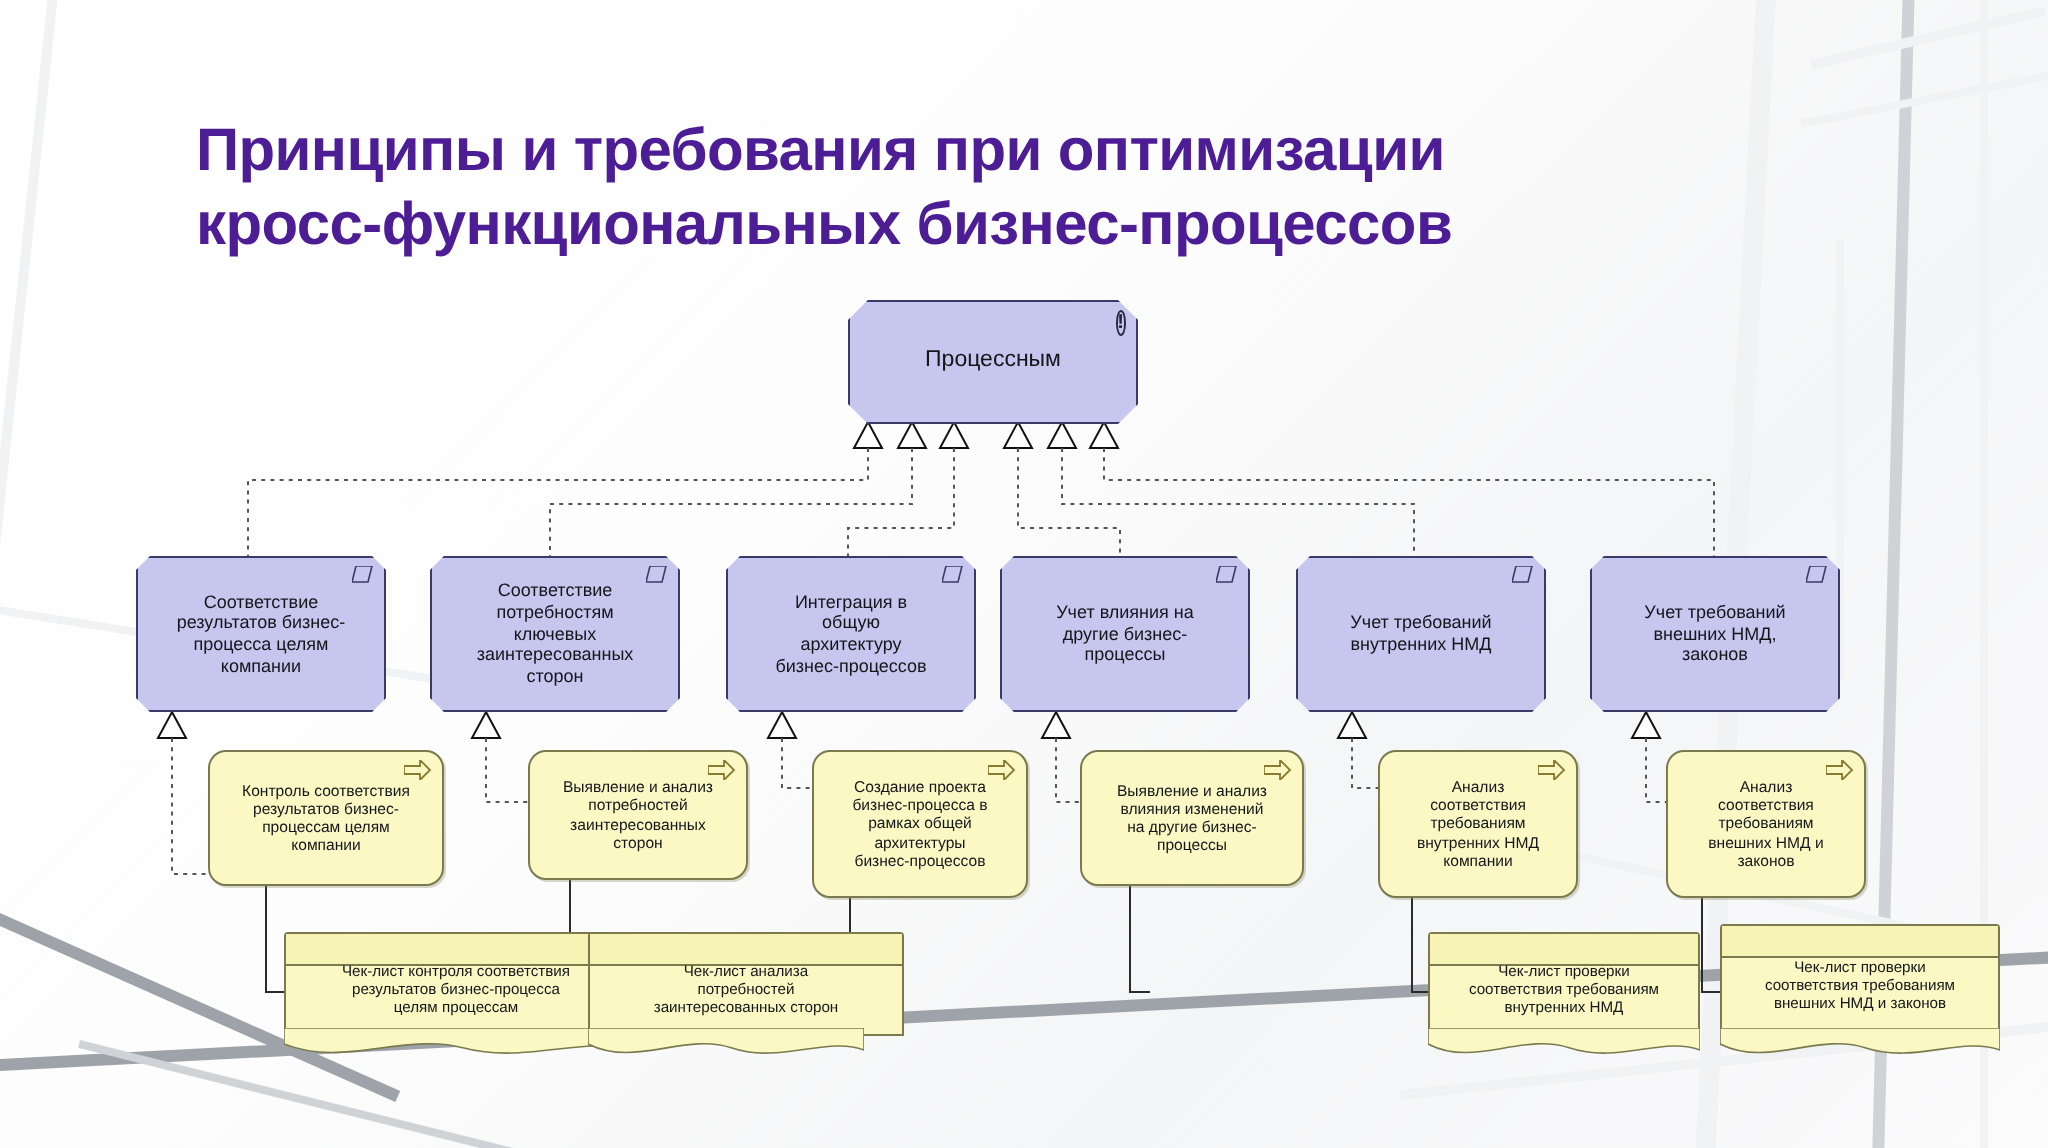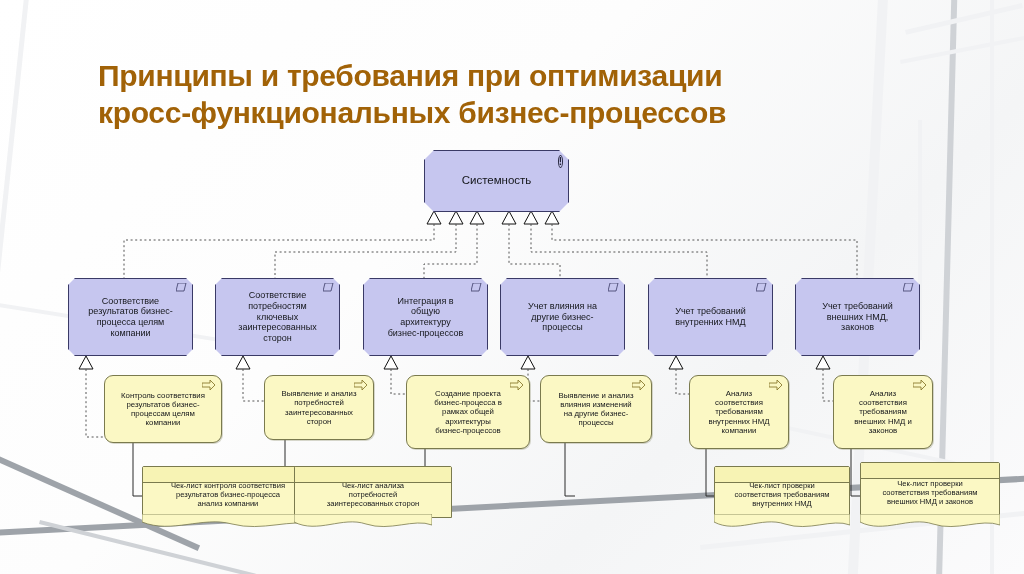--- a/index.html
+++ b/index.html
@@ -36,21 +36,21 @@
   .beam.soft { background: #f1f2f4; }
   .beam.dark { background: #cfd2d6; }
   .beam.darker { background: #9ea3a9; }
 
   
   .title {
     position: absolute;
     left: 98px;
     top: 58px;
     width: 760px;
-    color: #a16207;
+    color: #4c1d95;
     font-size: 30px;
     font-weight: bold;
     line-height: 1.22;
     letter-spacing: -0.3px;
     white-space: pre-line;
   }
 
   
   .diagram {
     position: absolute;
@@ -227,21 +227,21 @@
           <path d="M285,440 L285,496 L294,496"></path>
           <path d="M425,449 L425,496 L432,496"></path>
           <path d="M565,443 L565,496 L575,496"></path>
           <path d="M706,449 L706,496 L714,496"></path>
           <path d="M851,449 L851,496 L860,496"></path>
         </g>
       </g>
     </svg>
 
     <div class="node oct root" style="left:424px; top:150px; width:145px; height:62px; font-size:11.5px;">
-      <span class="node-label">Системность</span>
+      <span class="node-label">Процессным</span>
       <span class="badge">
         <span class="excl">!</span>
       </span>
     </div>
 
     <div class="node oct lvl2" style="left:68px; top:278px; width:125px; height:78px; font-size:9px;">
       <span class="node-label">Соответствие
 результатов бизнес-
 процесса целям
 компании</span>
@@ -310,21 +310,21 @@
     <div class="node act" style="left:264px; top:375px; width:110px; height:65px; font-size:7.8px;">
       <span class="node-label">Выявление и анализ
 потребностей
 заинтересованных
 сторон</span>
       <svg class="badge" width="14" height="10" viewBox="0 0 14 10">
           <polygon points="0,3 8,3 8,0 13,5 8,10 8,7 0,7" fill="#fbf8c4" stroke="#8a7a30" stroke-width="0.9"></polygon>
         </svg>
     </div>
 
-    <div class="node act" style="left:406px; top:375px; width:124px; height:74px; font-size:7.8px;">
+    <div class="node act" style="left:406px; top:375px; width:108px; height:74px; font-size:7.8px;">
       <span class="node-label">Создание проекта
 бизнес-процесса в
 рамках общей
 архитектуры
 бизнес-процессов</span>
       <svg class="badge" width="14" height="10" viewBox="0 0 14 10">
           <polygon points="0,3 8,3 8,0 13,5 8,10 8,7 0,7" fill="#fbf8c4" stroke="#8a7a30" stroke-width="0.9"></polygon>
         </svg>
     </div>
 
@@ -357,21 +357,21 @@
 законов</span>
       <svg class="badge" width="14" height="10" viewBox="0 0 14 10">
           <polygon points="0,3 8,3 8,0 13,5 8,10 8,7 0,7" fill="#fbf8c4" stroke="#8a7a30" stroke-width="0.9"></polygon>
         </svg>
     </div>
 
     <div class="node note" style="left:142px; top:466px; width:172px; height:52px; font-size:7.6px;">
       <div class="note-bar"></div>
       <div class="note-text">Чек-лист контроля соответствия
 результатов бизнес-процесса
-анализ компании</div>
+целям процессам</div>
       <svg class="note-wave" viewBox="0 0 172 18" preserveAspectRatio="none">
         <path d="M0,0 L0,8 C30,20 60,2 90,10 C120,18 150,4 172,11 L172,0 Z" fill="#fbf8c4" stroke="#7a7a4e" stroke-width="0.8"></path>
       </svg>
     </div>
 
     <div class="node note" style="left:294px; top:466px; width:158px; height:52px; font-size:7.6px;">
       <div class="note-bar"></div>
       <div class="note-text">Чек-лист анализа
 потребностей
 заинтересованных сторон</div>

